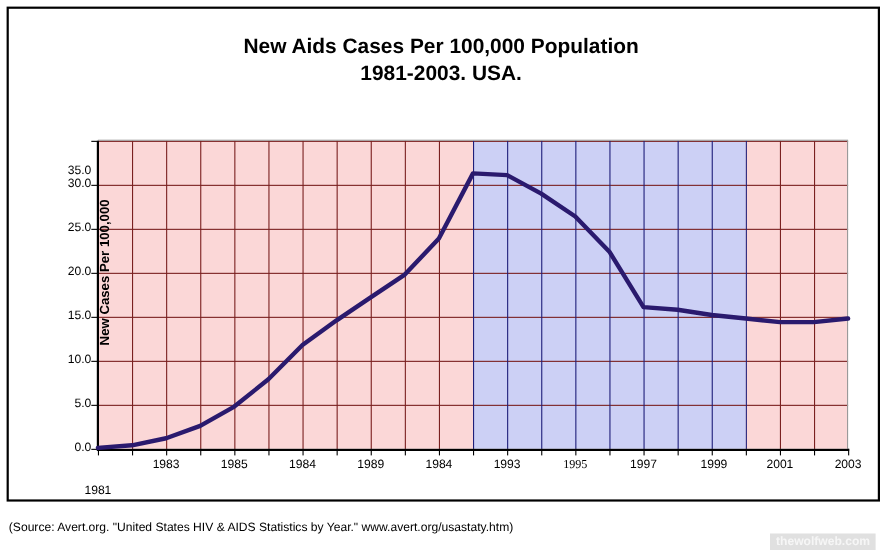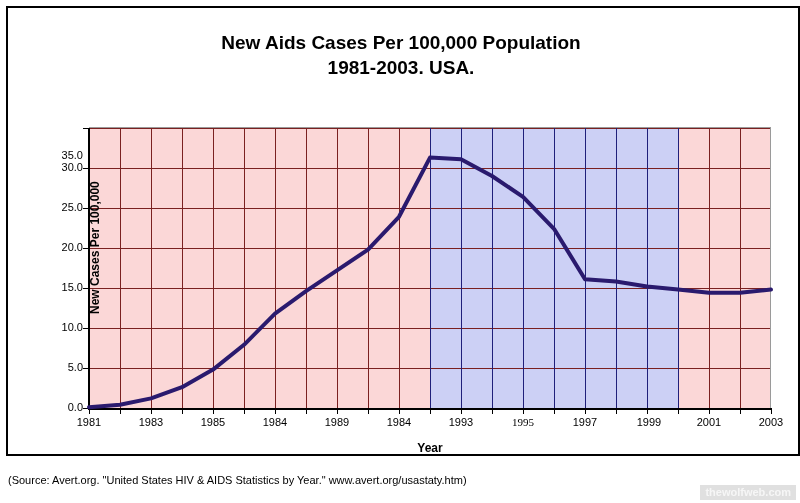--- a/index.html
+++ b/index.html
@@ -221,40 +221,39 @@
           <div class="tick-x" style="left: 403px;"></div>
           <div class="tick-x" style="left: 434px;"></div>
           <div class="tick-x" style="left: 465px;"></div>
           <div class="tick-x" style="left: 496px;"></div>
           <div class="tick-x" style="left: 527px;"></div>
           <div class="tick-x" style="left: 558px;"></div>
           <div class="tick-x" style="left: 589px;"></div>
           <div class="tick-x" style="left: 620px;"></div>
           <div class="tick-x" style="left: 651px;"></div>
           <div class="tick-x" style="left: 682px;"></div>
-          <div class="xlabel-txt" style="left: -24px;">1981</div>
+          <div class="xlabel-txt" style="left: -24px; margin-top: 24px;">1981</div>
           <div class="xlabel-txt" style="left: 38px;">1983</div>
           <div class="xlabel-txt" style="left: 100px;">1985</div>
           <div class="xlabel-txt" style="left: 162px;">1984</div>
           <div class="xlabel-txt" style="left: 224px;">1989</div>
           <div class="xlabel-txt" style="left: 286px;">1984</div>
           <div class="xlabel-txt" style="left: 348px;">1993</div>
           <div class="xlabel-txt" style="left: 410px; font-family: Liberation Serif, serif;">1995</div>
           <div class="xlabel-txt" style="left: 472px;">1997</div>
           <div class="xlabel-txt" style="left: 536px;">1999</div>
           <div class="xlabel-txt" style="left: 596px;">2001</div>
           <div class="xlabel-txt" style="left: 658px;">2003</div>
         </div>
 
       <svg class="series-svg" viewBox="0 0 682 280" preserveAspectRatio="none">
         <polyline id="series-path" fill="none" stroke="#2a1a6e" stroke-width="4" stroke-linejoin="round" stroke-linecap="round" points="0.00,279.20 31.00,276.80 62.00,270.40 93.00,259.20 124.00,241.60 155.00,216.80 186.00,185.60 217.00,163.20 248.00,142.40 279.00,121.60 310.00,88.80 341.00,29.60 372.00,31.20 403.00,48.00 434.00,68.80 465.00,100.80 496.00,151.20 527.00,153.60 558.00,158.40 589.00,161.60 620.00,164.80 651.00,164.80 682.00,161.60"></polyline>
       </svg>
 
       <div class="axis-title-y">New Cases Per 100,000</div>
-      <div class="axis-title-x">Year</div>
     </div>
 
   </div>
 
   <div class="source">(Source: Avert.org.  "United States HIV &amp; AIDS Statistics by Year." www.avert.org/usastaty.htm)</div>
   <div class="watermark">thewolfweb.com</div>
 
 </div>
 
 </body></html>

